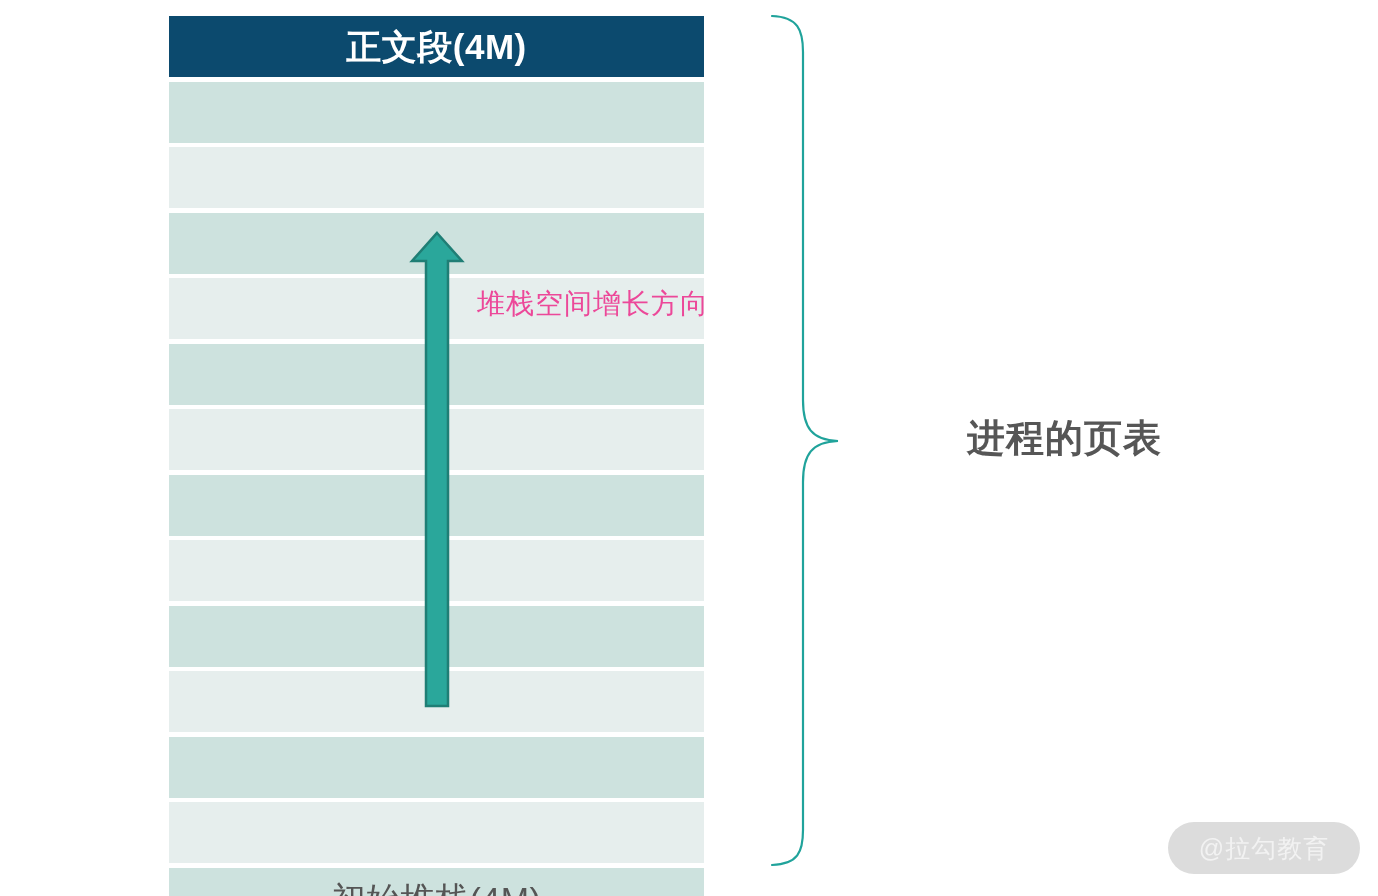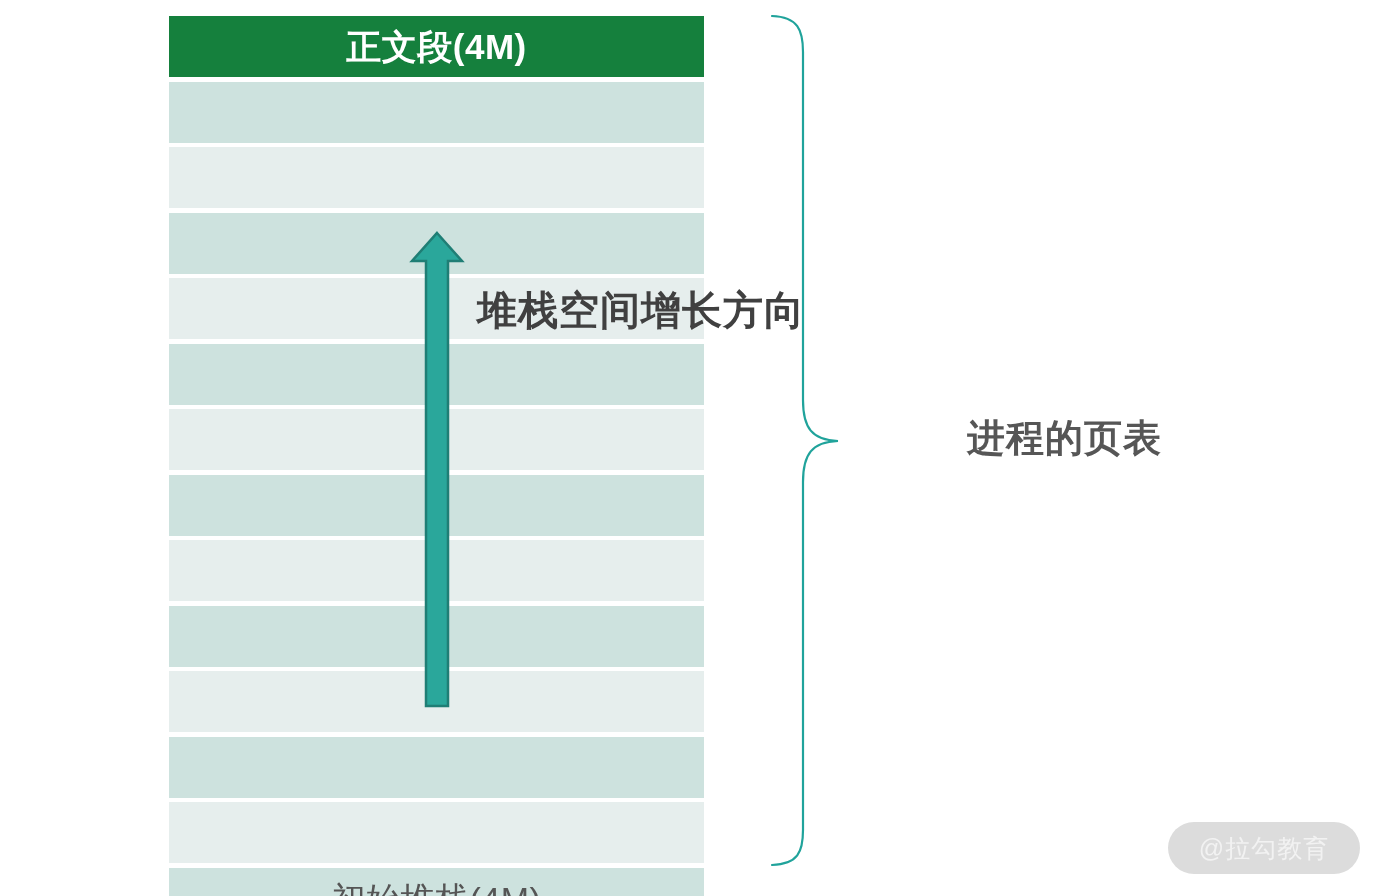--- a/index.html
+++ b/index.html
@@ -26,21 +26,21 @@
   .mem-row {
     position: absolute;
     left: 0;
     width: 535px;
     display: flex;
     align-items: center;
     justify-content: center;
     box-sizing: border-box;
   }
   .mem-row.header {
-    background: #15803d;
+    background: #0c4a6e;
   }
   .mem-row.dark {
     background: #cde2de;
   }
   .mem-row.light {
     background: #e6eeed;
   }
   .mem-label {
     font-size: 34px;
     color: #555555;
@@ -61,23 +61,23 @@
     top: 230px;
     width: 56px;
     height: 480px;
   }
 
   
   #arrow-caption {
     position: absolute;
     left: 477px;
     top: 290px;
-    font-size: 40px;
-    font-weight: bold;
-    color: #404040;
+    font-size: 28px;
+    font-weight: normal;
+    color: #ec4899;
     white-space: nowrap;
     line-height: 1;
     letter-spacing: 1px;
   }
 
   
   #page-table-brace {
     position: absolute;
     left: 760px;
     top: 0px;

